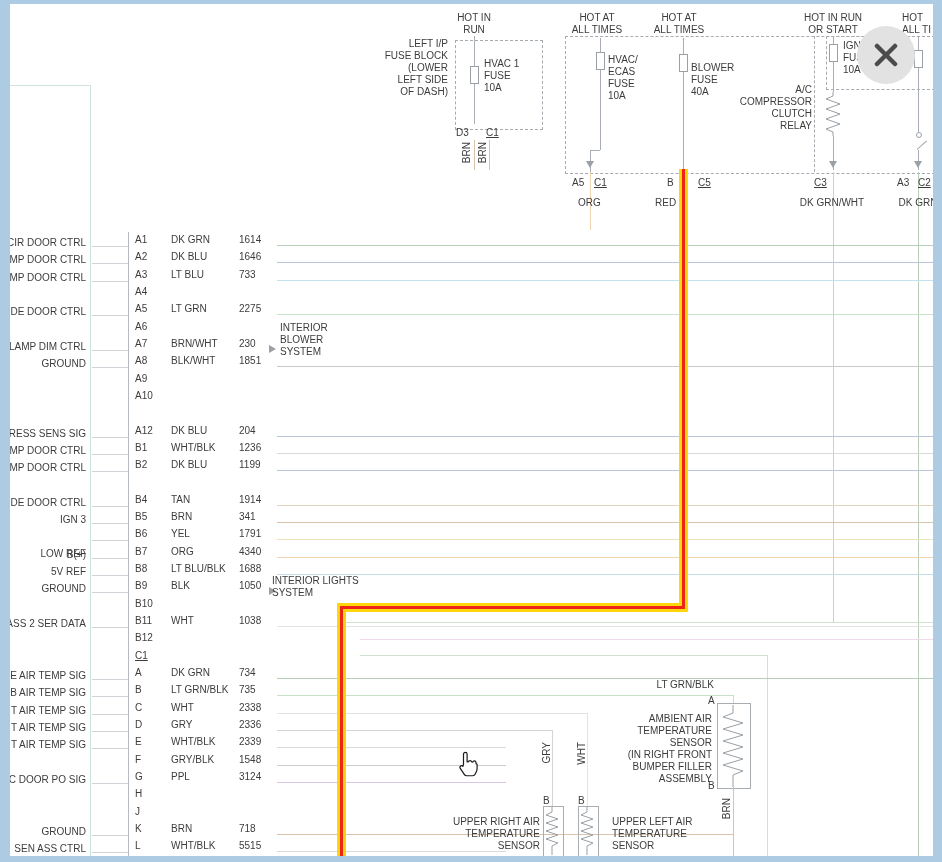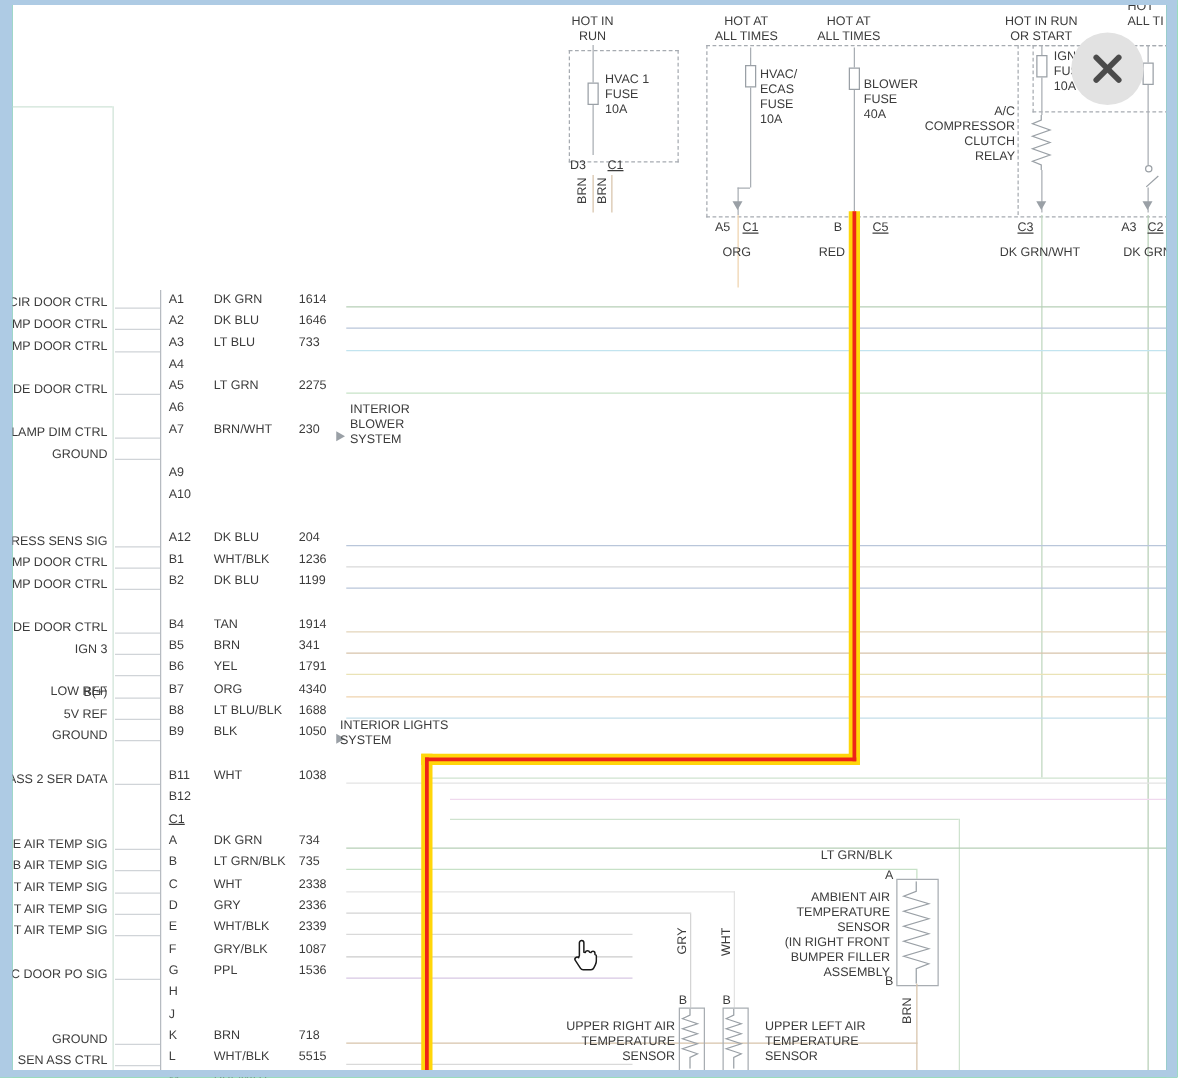--- a/index.html
+++ b/index.html
@@ -49,23 +49,28 @@
   <div class="vl" style="left:90px;top:85px;height:771px;background:#cfe4d8"></div>
 
   <div class="abs t ml ctr" style="left:434px;top:12px;width:80px">HOT IN
 RUN</div>
   <div class="abs t ml ctr" style="left:557px;top:12px;width:80px">HOT AT
 ALL TIMES</div>
   <div class="abs t ml ctr" style="left:639px;top:12px;width:80px">HOT AT
 ALL TIMES</div>
   <div class="abs t ml ctr" style="left:793px;top:12px;width:80px">HOT IN RUN
 OR START</div>
-  <div class="abs t ml" style="left:902px;top:0;width:38px">HOT
+  <div class="abs t ml" style="left:902px;top:12px;width:38px">HOT
 ALL TI</div>
 
+  <div class="abs t ml rt" style="left:330px;top:38px;width:118px">LEFT I/P
+FUSE BLOCK
+(LOWER
+LEFT SIDE
+OF DASH)</div>
   <div class="dashbox" style="left:455px;top:40px;width:86px;height:88px"></div>
   <div class="vl grey" style="left:474px;top:36px;height:88px"></div>
   <div class="fuse" style="left:470px;top:66px"></div>
   <div class="abs t ml" style="left:484px;top:58px">HVAC 1
 FUSE
 10A</div>
   <span class="xlab" style="left:456px;top:127px">D3</span>
   <span class="xlab u" style="left:486px;top:127px">C1</span>
   <div class="vl" style="left: 474px; top: 140px; height: 30px; background: rgb(215, 196, 171);"></div>
   <div class="vl" style="left: 489px; top: 140px; height: 30px; background: rgb(215, 196, 171);"></div>
@@ -221,20 +226,26 @@
       </div>
       <div class="pin-row" style="top: 86.6px;">
         <span class="pin">A6</span>
       </div>
       <div class="pin-row" style="top: 103.92px;">
         <span class="pin">A7</span>
         <span class="color">BRN/WHT</span>
         <span class="circ">230</span>
         <div class="arrow-r" style="left: 140px; top: 9px;"></div>
       </div>
+      <div class="pin-row" style="top: 121.24px;">
+        <span class="pin">A8</span>
+        <span class="color">BLK/WHT</span>
+        <span class="circ">1851</span>
+        <div class="wire-line" style="background: rgb(201, 201, 201); width: 656px;"></div>
+      </div>
       <div class="pin-row" style="top: 138.56px;">
         <span class="pin">A9</span>
       </div>
       <div class="pin-row" style="top: 155.88px;">
         <span class="pin">A10</span>
       </div>
       <div class="pin-row" style="top: 190.52px;">
         <span class="pin">A12</span>
         <span class="color">DK BLU</span>
         <span class="circ">204</span>
@@ -281,20 +292,23 @@
         <span class="color">LT BLU/BLK</span>
         <span class="circ">1688</span>
         <div class="wire-line" style="background: rgb(195, 222, 233); width: 656px;"></div>
       </div>
       <div class="pin-row" style="top: 346.4px;">
         <span class="pin">B9</span>
         <span class="color">BLK</span>
         <span class="circ">1050</span>
         <div class="arrow-r" style="left: 140px; top: 9px;"></div>
       </div>
+      <div class="pin-row" style="top: 363.72px;">
+        <span class="pin">B10</span>
+      </div>
       <div class="pin-row" style="top: 381.04px;">
         <span class="pin">B11</span>
         <span class="color">WHT</span>
         <span class="circ">1038</span>
         <div class="wire-line" style="background: rgb(227, 227, 227); width: 656px;"></div>
       </div>
       <div class="pin-row" style="top: 398.36px;">
         <span class="pin">B12</span>
       </div>
       <div class="pin-row" style="top: 415.68px;">
@@ -326,27 +340,27 @@
       </div>
       <div class="pin-row" style="top: 502.28px;">
         <span class="pin">E</span>
         <span class="color">WHT/BLK</span>
         <span class="circ">2339</span>
         <div class="wire-line" style="background: rgb(217, 217, 217); width: 229px;"></div>
       </div>
       <div class="pin-row" style="top: 519.6px;">
         <span class="pin">F</span>
         <span class="color">GRY/BLK</span>
-        <span class="circ">1087</span>
+        <span class="circ">1548</span>
         <div class="wire-line" style="background: rgb(204, 204, 204); width: 229px;"></div>
       </div>
       <div class="pin-row" style="top: 536.92px;">
         <span class="pin">G</span>
         <span class="color">PPL</span>
-        <span class="circ">1536</span>
+        <span class="circ">3124</span>
         <div class="wire-line" style="background: rgb(215, 199, 227); width: 229px;"></div>
       </div>
       <div class="pin-row" style="top: 554.24px;">
         <span class="pin">H</span>
       </div>
       <div class="pin-row" style="top: 571.56px;">
         <span class="pin">J</span>
       </div>
       <div class="pin-row" style="top: 588.88px;">
         <span class="pin">K</span>

